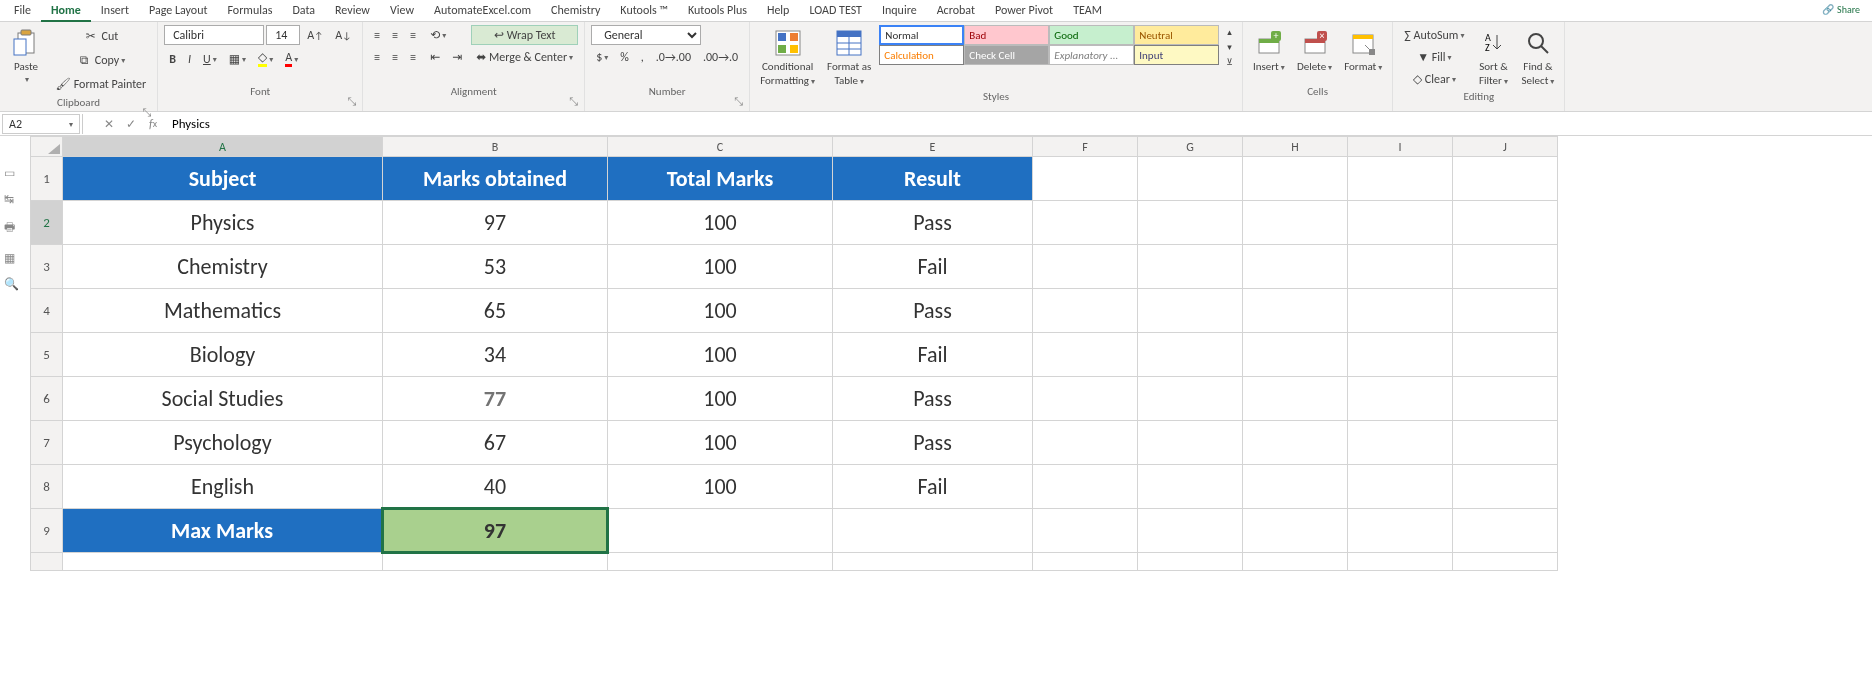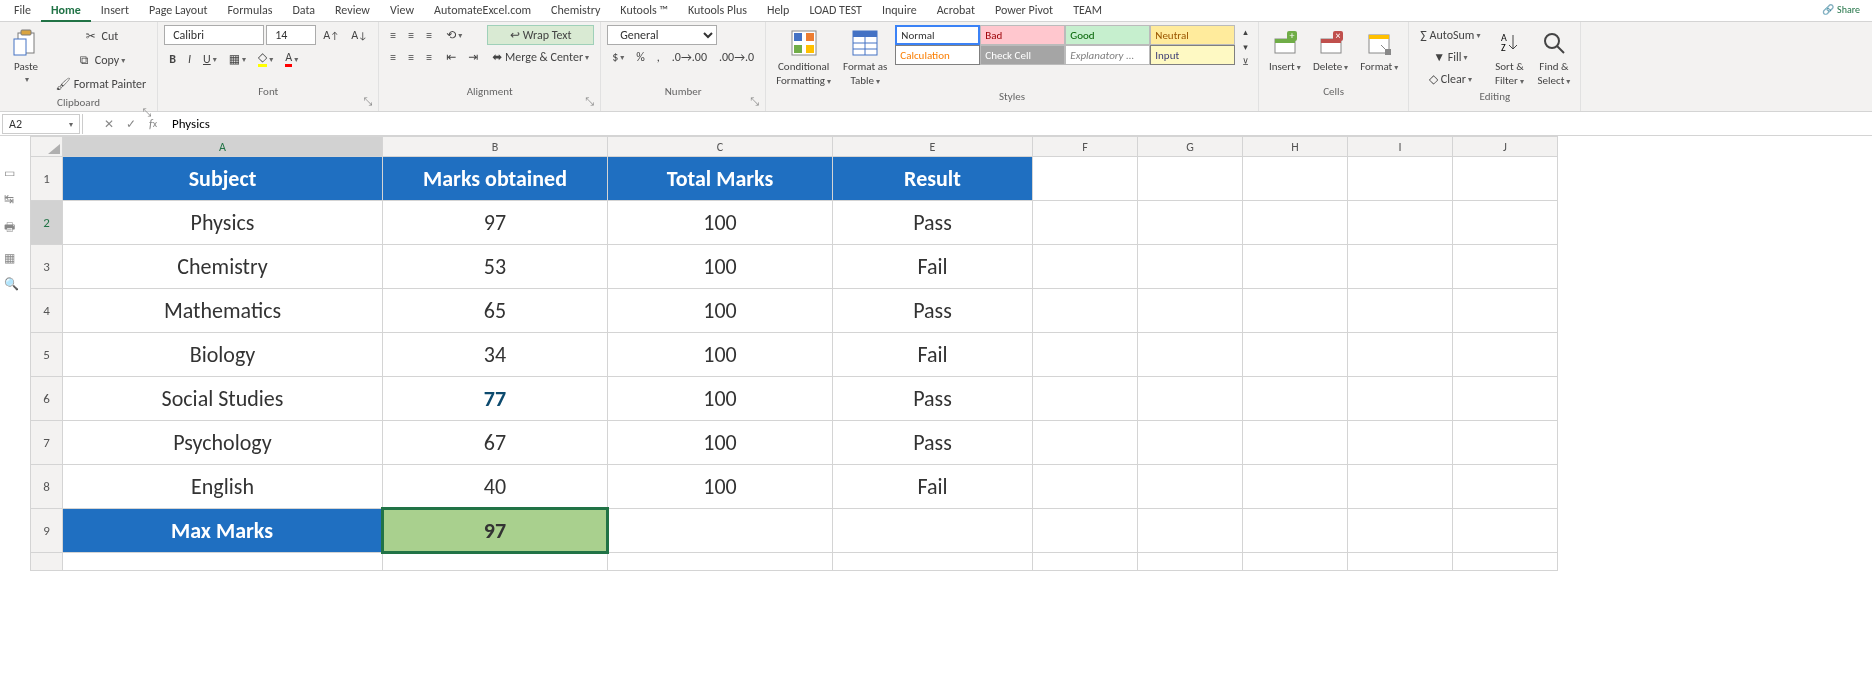--- a/index.html
+++ b/index.html
@@ -53,21 +53,21 @@
 .col-head{ background:#f3f2f1; text-align:center; font-size:12px; color:#555; height:20px; font-weight:normal;}
 .row-head{ background:#f3f2f1; text-align:center; font-size:13px; color:#555; width:32px; font-weight:normal;}
 .select-all{ background:#f3f2f1; width:32px; height:20px; position:relative;}
 .select-all::after{content:""; position:absolute; right:2px; bottom:2px; border-style:solid; border-width:0 0 10px 12px; border-color:transparent transparent #b0b0b0 transparent;}
 .data-cell{ font-family:Calibri, sans-serif; font-size:22px; text-align:center; height:44px; background:#fff;}
 .row-head.active{ background:#d2d2d2; color:#217346;}
 .col-head.sel{ background:#d2d2d2; color:#217346;}
 .header-cell{ background:#1f6fc1; color:#fff; font-weight:bold; font-size:22px;}
 .max-label{ background:#1f6fc1; color:#fff; font-weight:bold; font-size:22px;}
 .max-val{ background:#a9d08e; border:3px solid #217346 !important; font-weight:bold;}
-.red-val{ color:#0c4a6e; font-weight:bold;}
+.red-val{ color:#737373; font-weight:bold;}
 .col-A{width:320px;} .col-B{width:225px;} .col-C{width:225px;} .col-E{width:200px;}
 .col-n{width:105px;}
 
 svg{display:block;}
 </style>
 </head>
 <body>
 
 <div class="tabs">
   <div class="tab">File</div>
@@ -113,21 +113,21 @@
         <div class="btn"><span class="icon16">🖌</span>&nbsp;<span>Format Painter</span></div>
       </div>
     </div>
     <div class="group-label"><span>Clipboard</span><span class="dlg">⤡</span></div>
   </div>
 
   <div class="group">
     <div class="group-body vcol">
       <div class="hrow">
         <input class="input-box" style="width: 100px;" value="Calibri">
-        <input class="input-box" style="width: 50px;" value="14">
+        <input class="input-box" style="width: 34px;" value="14">
         <span class="btn" title="increase">A<sup>↑</sup></span>
         <span class="btn">A<sup>↓</sup></span>
       </div>
       <div class="hrow">
         <span class="btn">
             <b>B</b>
           </span>
         <span class="btn">
             <i>I</i>
           </span>

